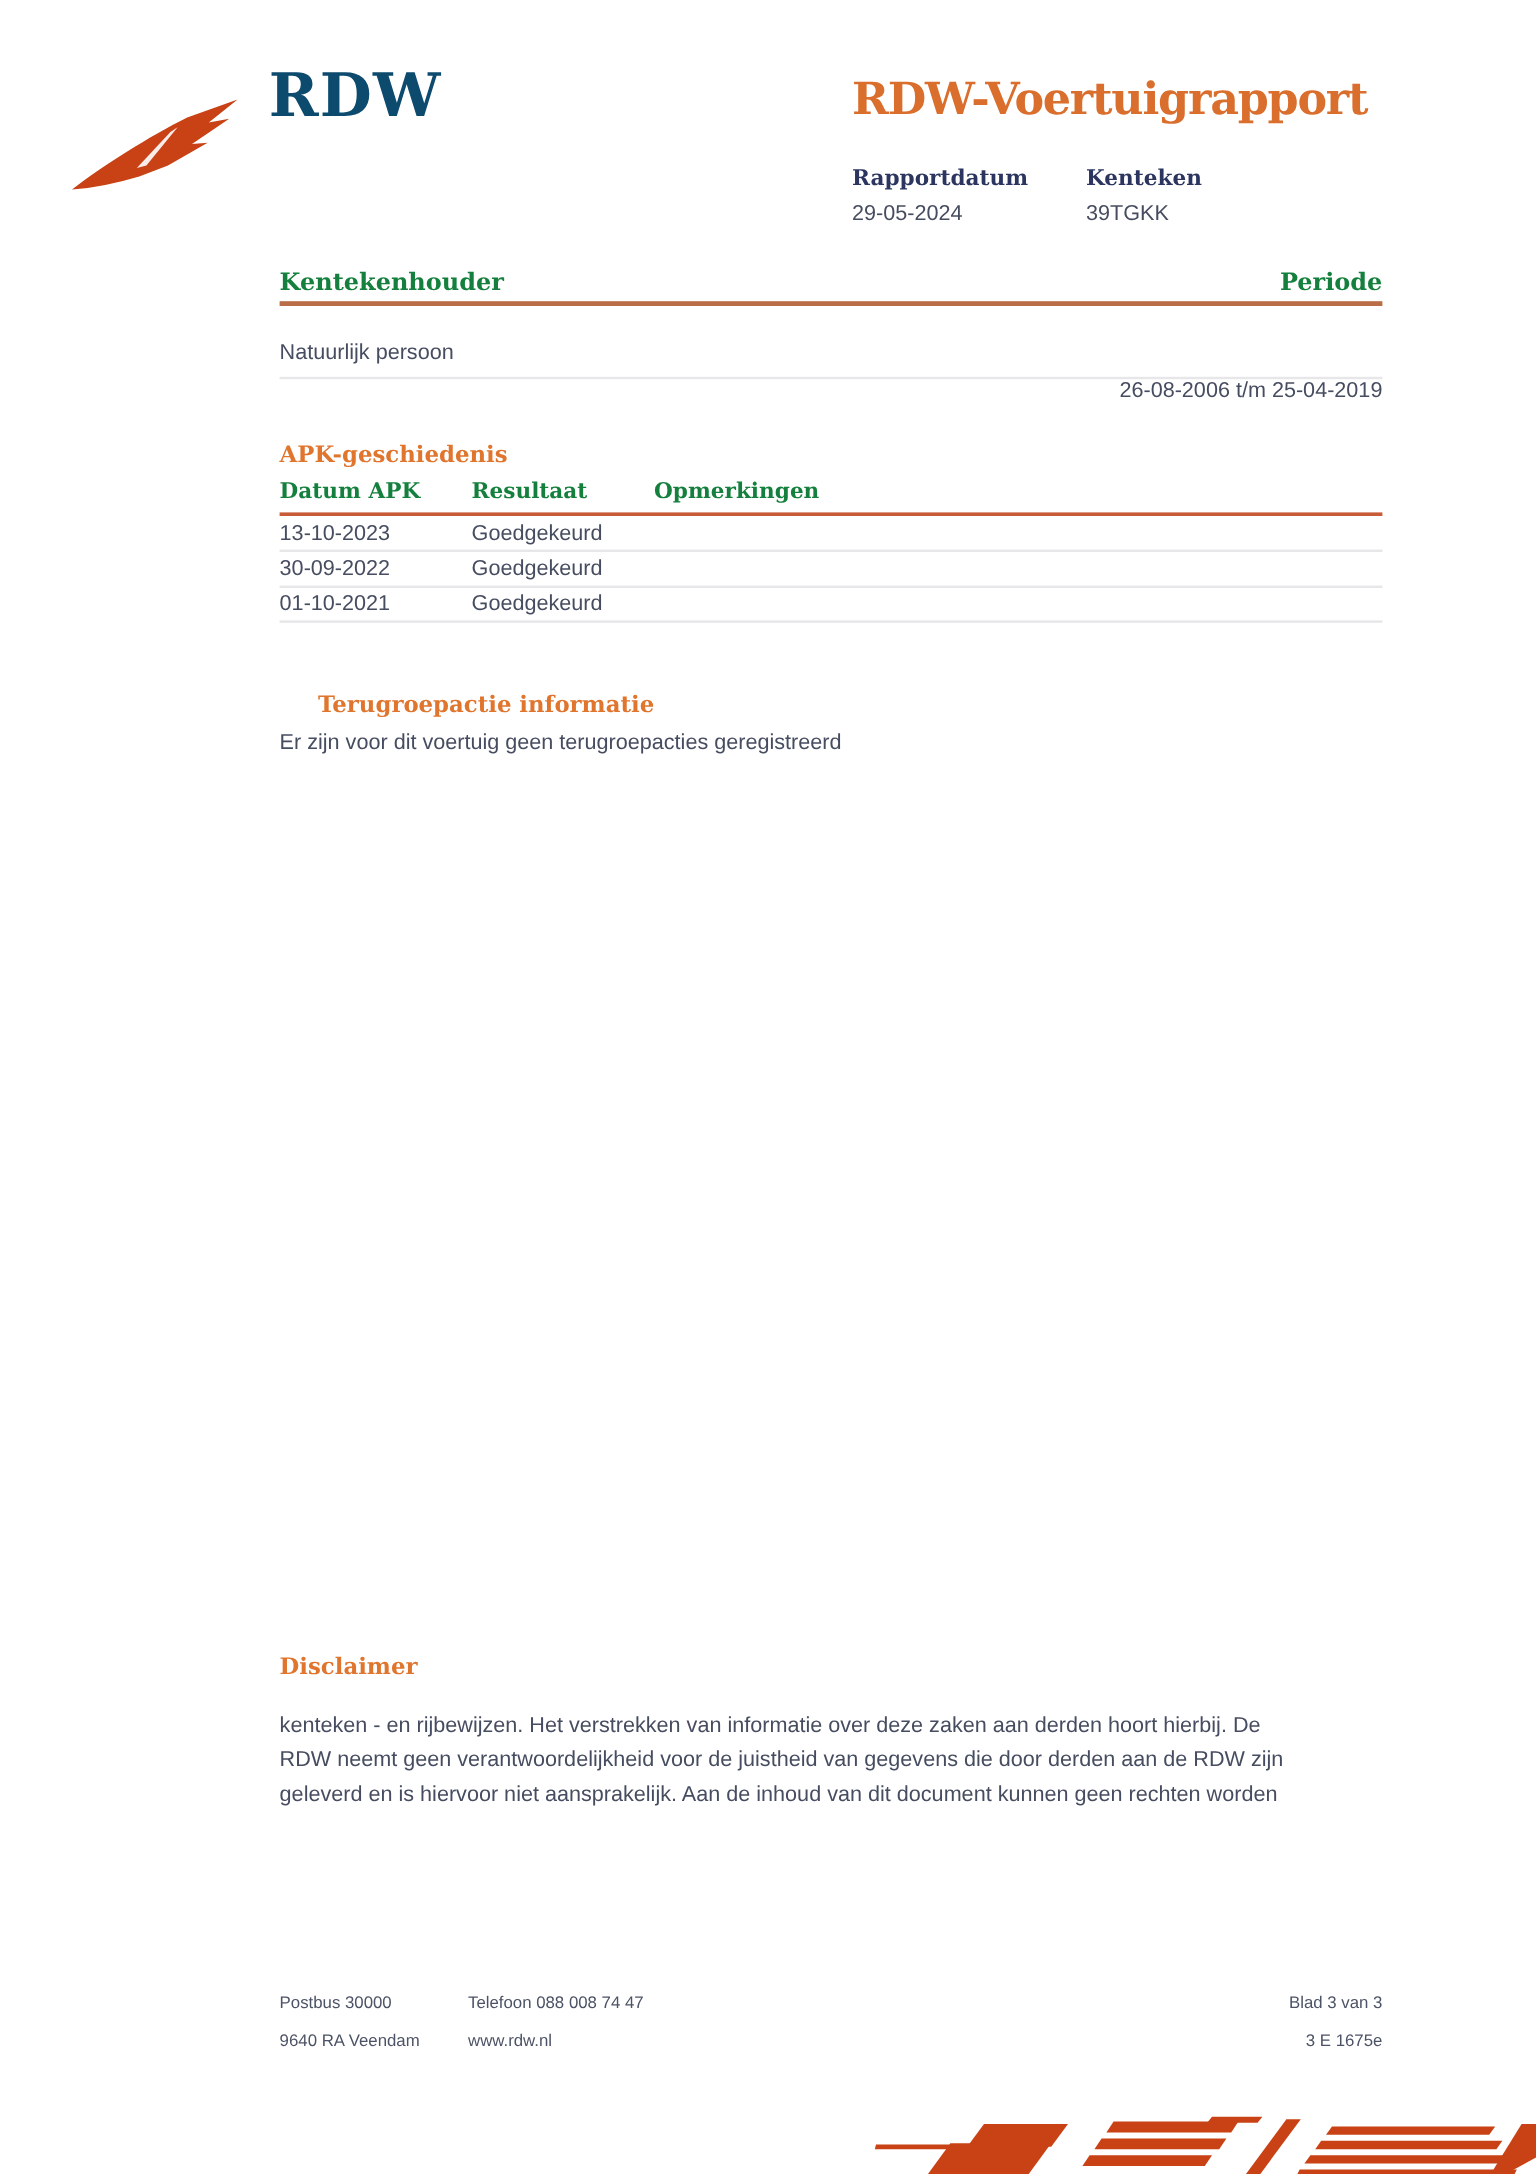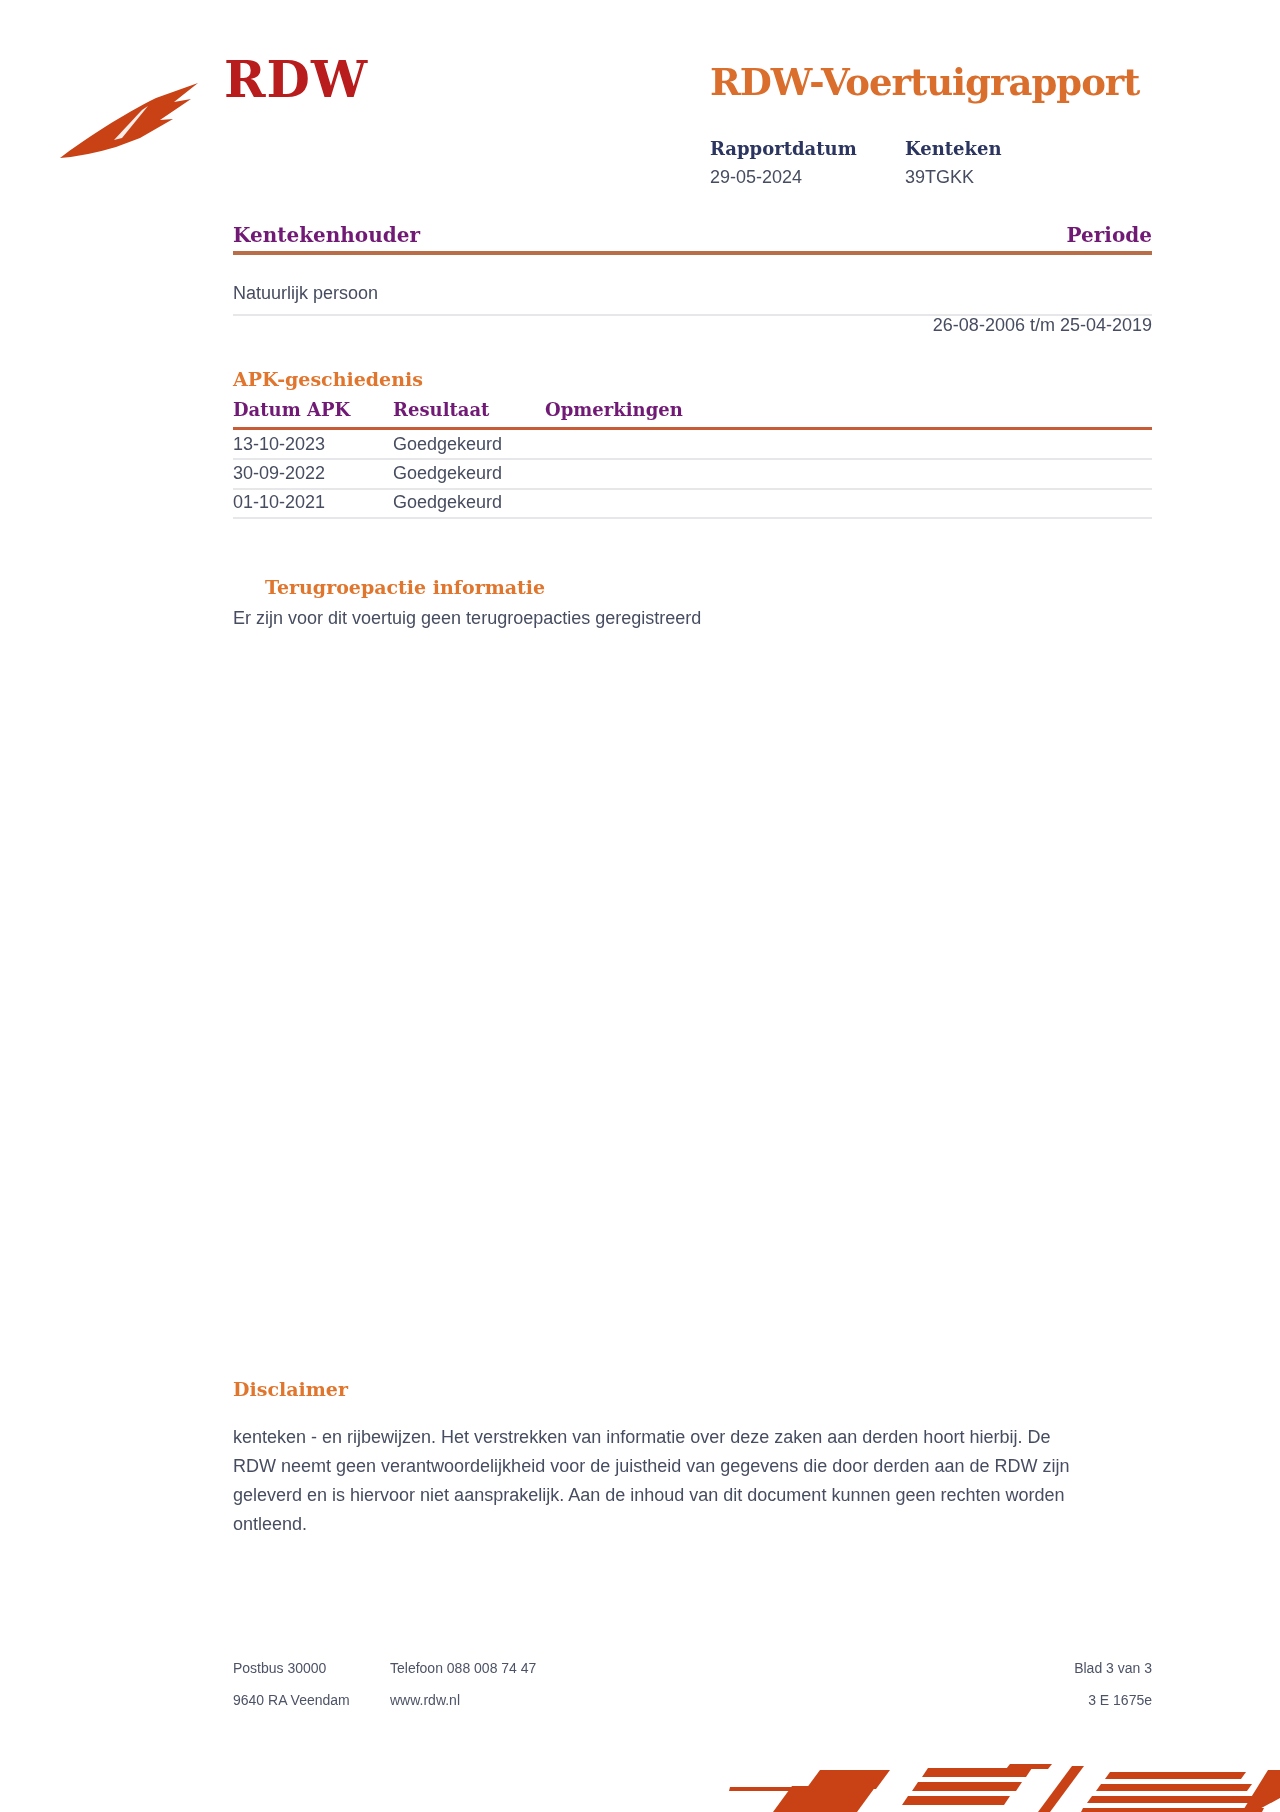--- a/index.html
+++ b/index.html
@@ -6,25 +6,25 @@
   .page{
     position:relative;
     width:1280px;
     height:1812px;
     background:#ffffff;
     overflow:hidden;
     font-family:"Liberation Sans", sans-serif;
     color:#474d60;
   }
   .abs{position:absolute;}
-  .serif-head{font-family:"DejaVu Serif", serif;font-weight:bold;color:#701a75;}
+  .serif-head{font-family:"DejaVu Serif", serif;font-weight:bold;color:#15803d;}
   .orange-head{font-family:"DejaVu Serif", serif;font-weight:bold;color:#e0752e;font-size:19px;}
   .logo-text{
     font-family:"DejaVu Serif", serif;font-weight:bold;
-    font-size:50px;color:#b91c1c;letter-spacing:1px;
+    font-size:50px;color:#0c4a6e;letter-spacing:1px;
   }
   .doc-title{
     font-family:"DejaVu Serif", serif;font-weight:bold;
     font-size:37px;color:#da6e2c;letter-spacing:-1px;white-space:nowrap;
   }
   .meta-label{font-family:"DejaVu Serif", serif;font-weight:bold;font-size:18px;color:#2b355f;}
   .meta-value{font-size:18px;color:#474d60;}
   .rule-orange{background:#b96e48;height:4px;}
   .rule-orange-strong{background:#c75c36;height:3px;}
   .rule-gray{background:#e7e7e9;height:2px;}
@@ -98,21 +98,20 @@
   </div>
 
   <div class="abs orange-head" style="left:233px;top:576px;margin-left:32px;">Terugroepactie informatie</div>
   <div class="abs row-text" style="left:233px;top:608px;">Er zijn voor dit voertuig geen terugroepacties geregistreerd</div>
 
   <div class="abs orange-head" style="left:233px;top:1378px;">Disclaimer</div>
   <div class="abs" style="left:233px;top:1423px;width:930px;">
     <div class="disclaimer-line">kenteken - en rijbewijzen. Het verstrekken van informatie over deze zaken aan derden hoort hierbij. De</div>
     <div class="disclaimer-line">RDW neemt geen verantwoordelijkheid voor de juistheid van gegevens die door derden aan de RDW zijn</div>
     <div class="disclaimer-line">geleverd en is hiervoor niet aansprakelijk. Aan de inhoud van dit document kunnen geen rechten worden</div>
-    <div class="disclaimer-line">ontleend.</div>
   </div>
 
   <div class="abs footer-text" style="left:233px;top:1660px;">Postbus 30000</div>
   <div class="abs footer-text" style="left:233px;top:1692px;">9640 RA Veendam</div>
   <div class="abs footer-text" style="left:390px;top:1660px;">Telefoon 088 008 74 47</div>
   <div class="abs footer-text" style="left:390px;top:1692px;">www.rdw.nl</div>
   <div class="abs footer-text right-align" style="right:128px;top:1660px;">Blad 3 van 3</div>
   <div class="abs footer-text right-align" style="right:128px;top:1692px;">3 E 1675e</div>
 
   <div class="abs" style="left:680px;top:1756px;width:600px;height:56px;overflow:hidden;">

